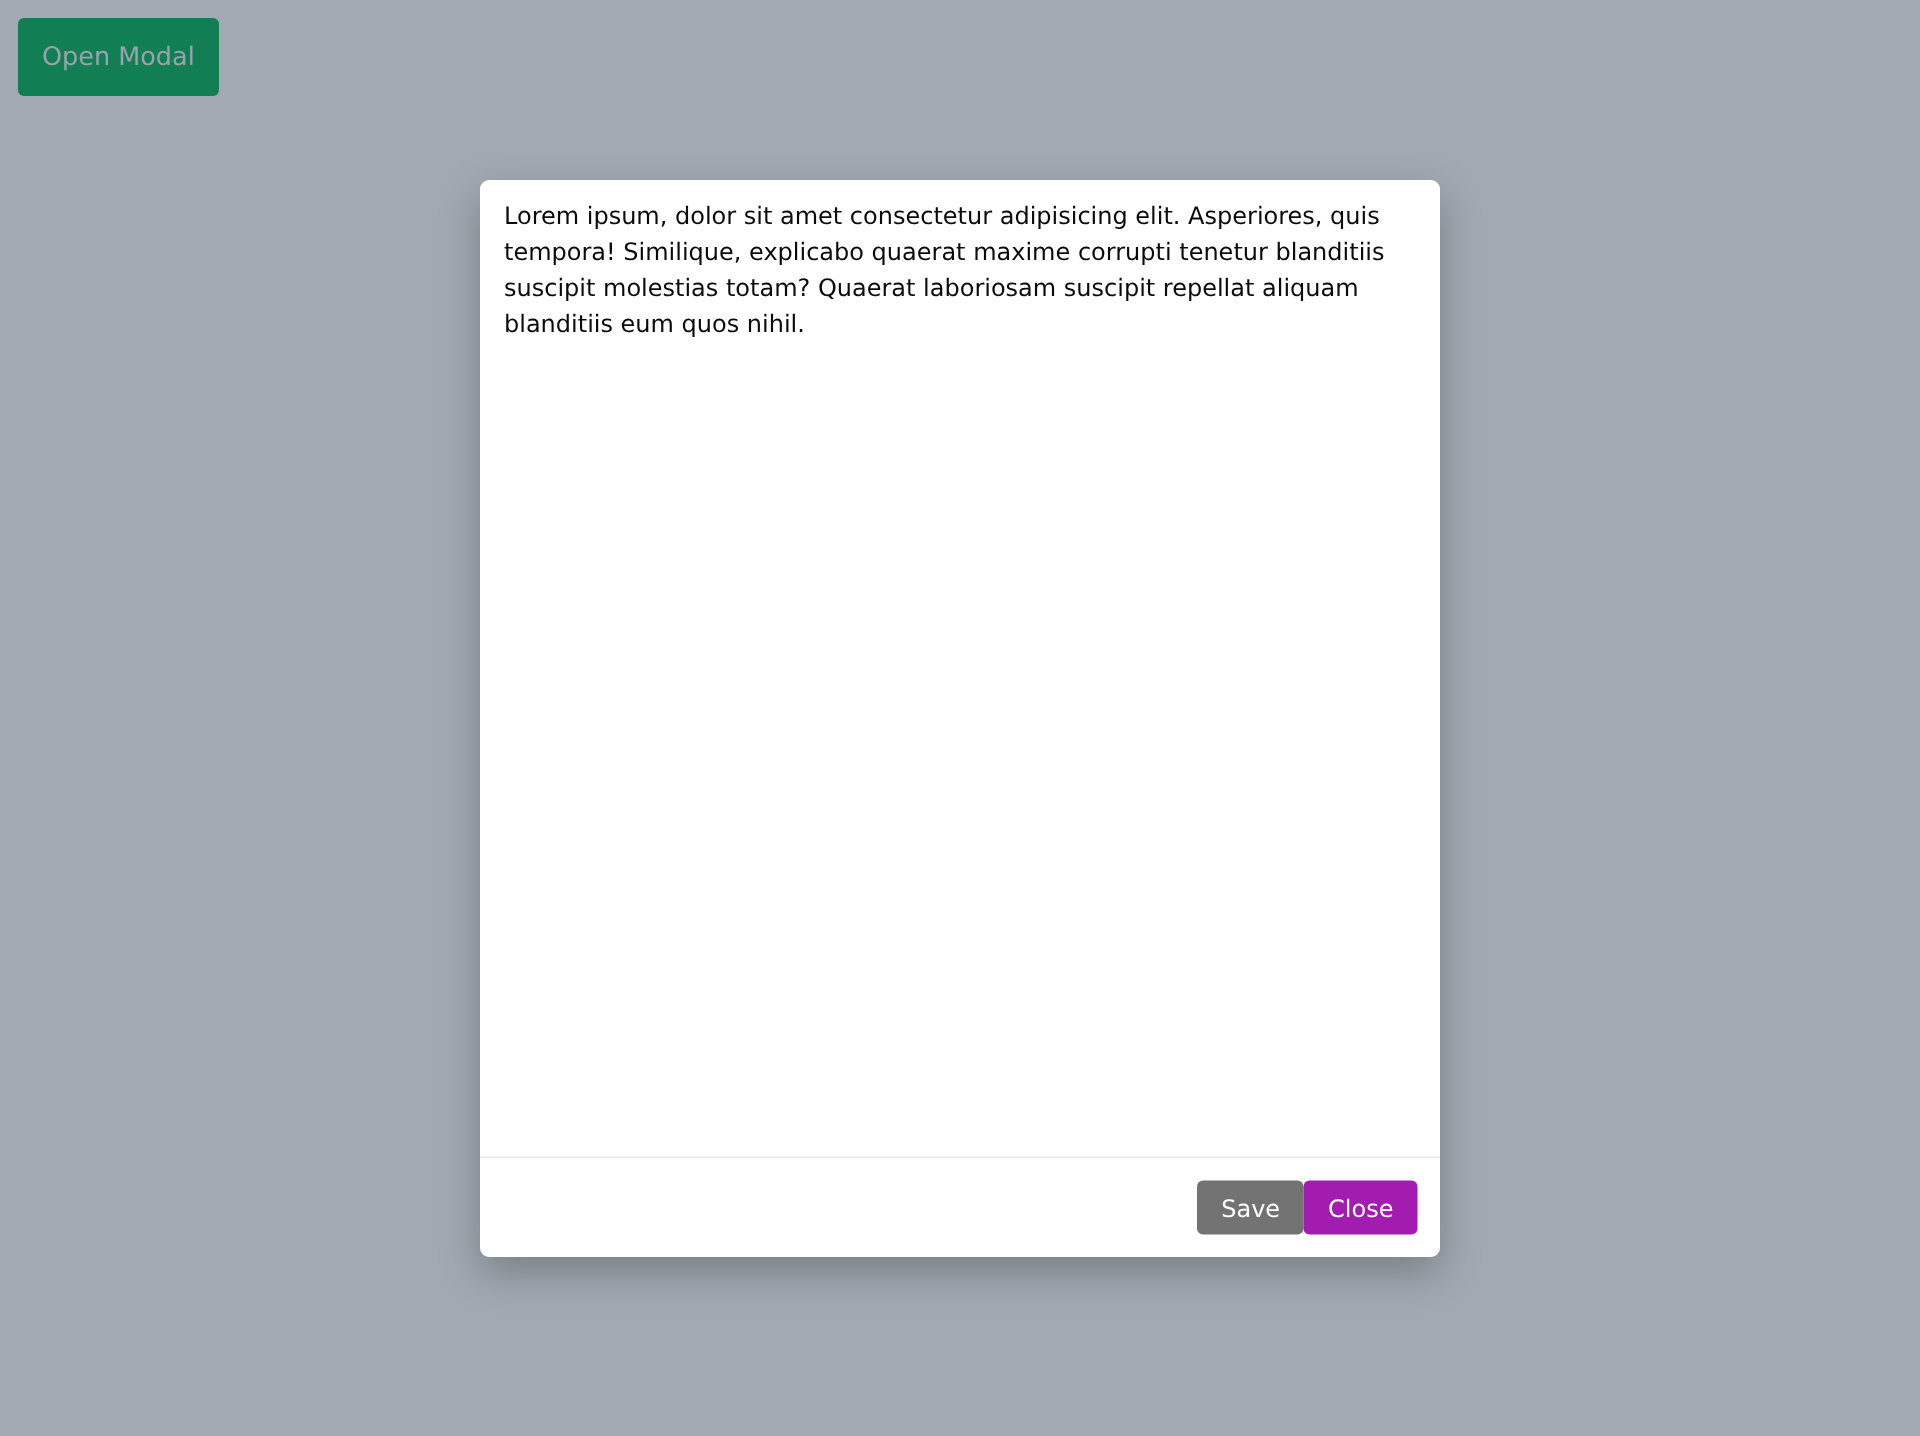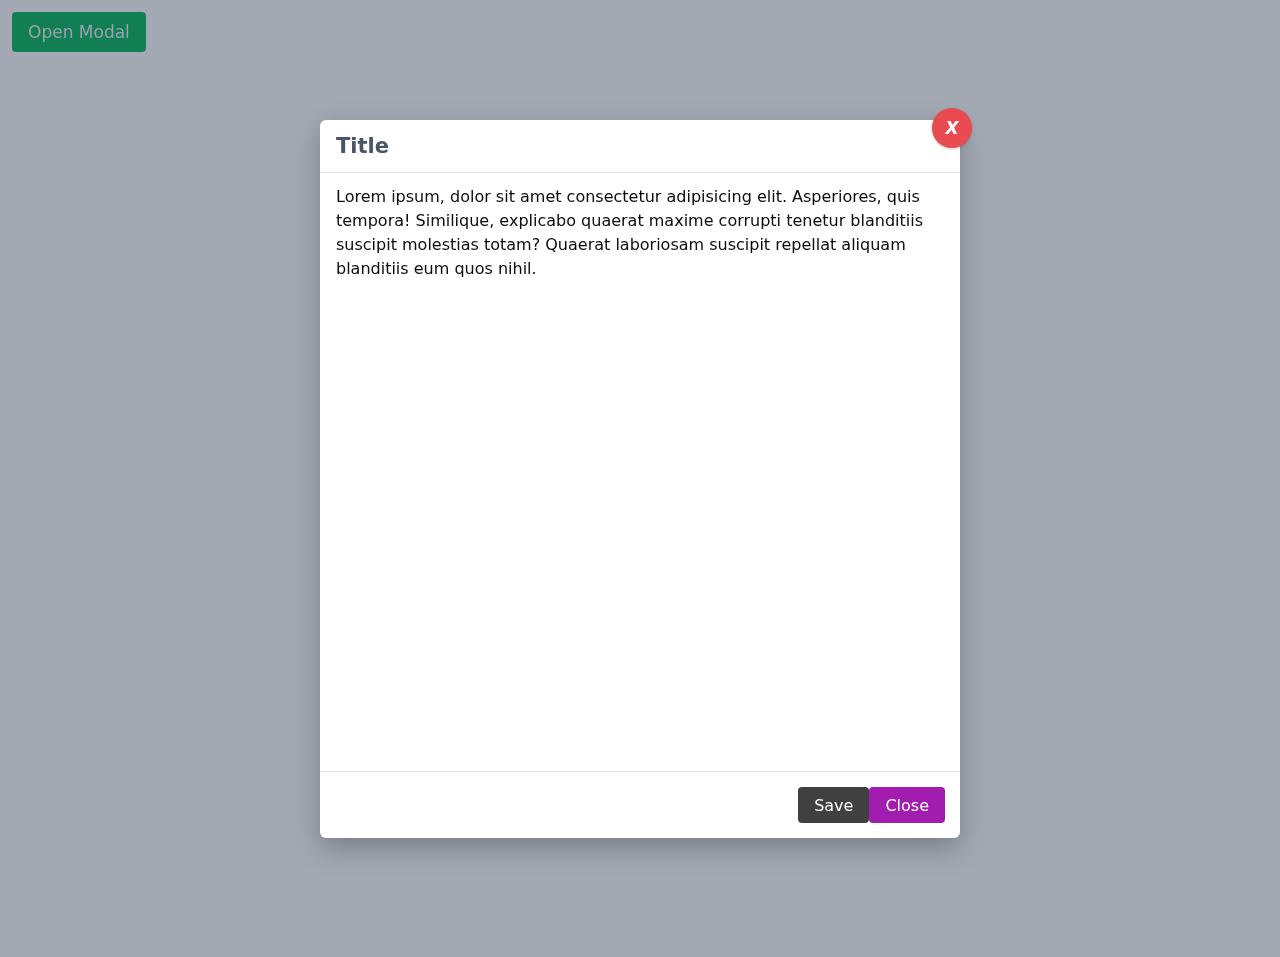--- a/index.html
+++ b/index.html
@@ -19,21 +19,21 @@
     position: absolute;
     left: 12px;
     top: 12px;
     background: #117e54;
     color: #9aa3ad;
     border: none;
     border-radius: 4px;
     font-family: inherit;
     font-size: 17px;
     padding: 10px 16px;
-    height: 40px;
+    height: 52px;
     min-width: 128px;
     cursor: pointer;
   }
 
   
   .modal {
     position: absolute;
     left: 320px;
     top: 120px;
     width: 640px;
@@ -101,34 +101,30 @@
   .footer-btn {
     border: none;
     border-radius: 4px;
     font-family: inherit;
     font-size: 16px;
     color: #ffffff;
     height: 36px;
     padding: 8px 16px;
     cursor: pointer;
   }
-  .save-btn { background: #404040; }
+  .save-btn { background: #737373; }
   .close-btn { background: #a21caf; }
 </style>
 </head>
 <body>
 
 <button class="open-modal-btn">Open Modal</button>
 
 <div class="modal">
 
-  <div class="modal-header">
-    <div class="modal-title">Title</div>
-    <button class="close-x-btn">X</button>
-  </div>
 
   <div class="modal-body">
     <p>Lorem ipsum, dolor sit amet consectetur adipisicing elit. Asperiores, quis tempora! Similique, explicabo quaerat maxime corrupti tenetur blanditiis suscipit molestias totam? Quaerat laboriosam suscipit repellat aliquam blanditiis eum quos nihil.</p>
   </div>
 
   <div class="modal-footer">
     <button class="footer-btn save-btn">Save</button>
     <button class="footer-btn close-btn">Close</button>
   </div>
 

